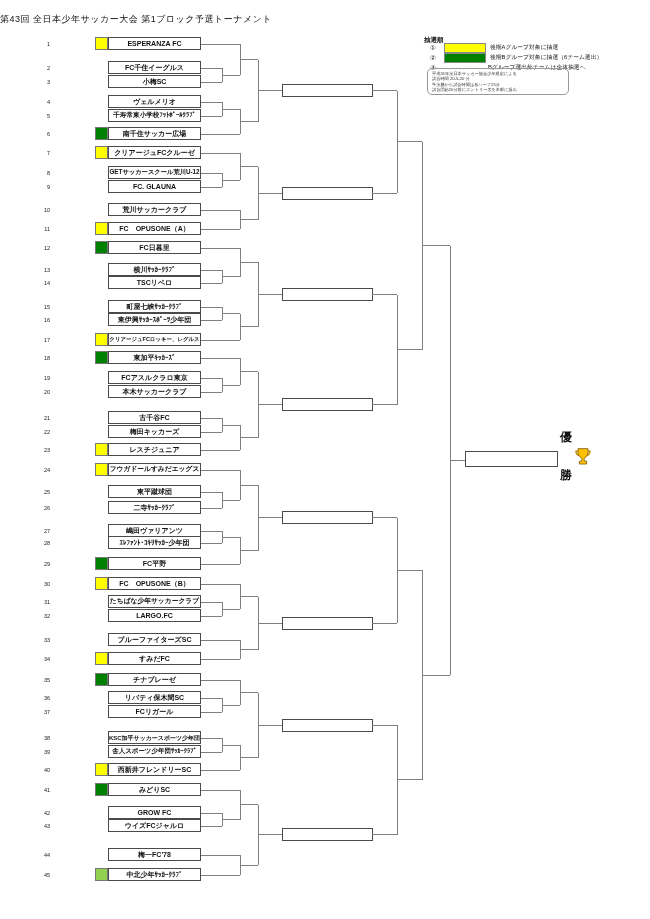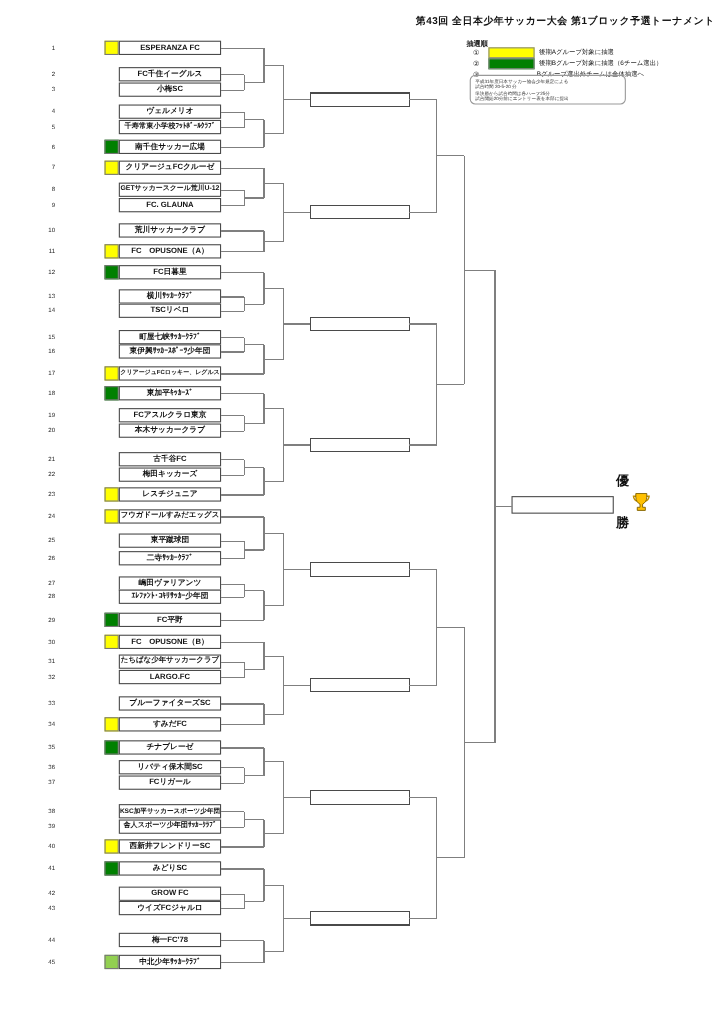--- a/index.html
+++ b/index.html
@@ -1,22 +1,22 @@
 <!DOCTYPE html>
 <html><head>
 <meta charset="utf-8">
 <style>
   html,body{margin:0;padding:0;background:#fff;}
   #stage{
     position:relative;width:650px;height:919px;background:#ffffff;overflow:hidden;
     font-family:"Liberation Sans","DejaVu Sans",sans-serif;color:#111;
   }
   #page-title{
-    position:absolute;top:13px;left:0;width:650px;text-align:right;
-    font-size:9px;font-weight:bold;letter-spacing:.5px;
+    position:absolute;top:13px;left:0;width:650px;text-align:left;
+    font-size:9px;font-weight:normal;letter-spacing:.5px;
   }
   
   #legend-heading{position:absolute;left:424px;top:36px;font-size:6.5px;font-weight:bold;}
   .legend-row{position:absolute;left:430px;height:9px;display:flex;align-items:center;}
   .legend-num{font-size:6.5px;width:14px;display:inline-block;}
   .legend-swatch{width:40px;height:8px;display:inline-block;margin-right:4px;border:.5px solid #888;}
   .legend-swatch.none{border:none;background:transparent;}
   .legend-label{font-size:5.8px;white-space:nowrap;}
   #notes-box{
     position:absolute;left:427px;top:68px;width:142px;height:27px;

